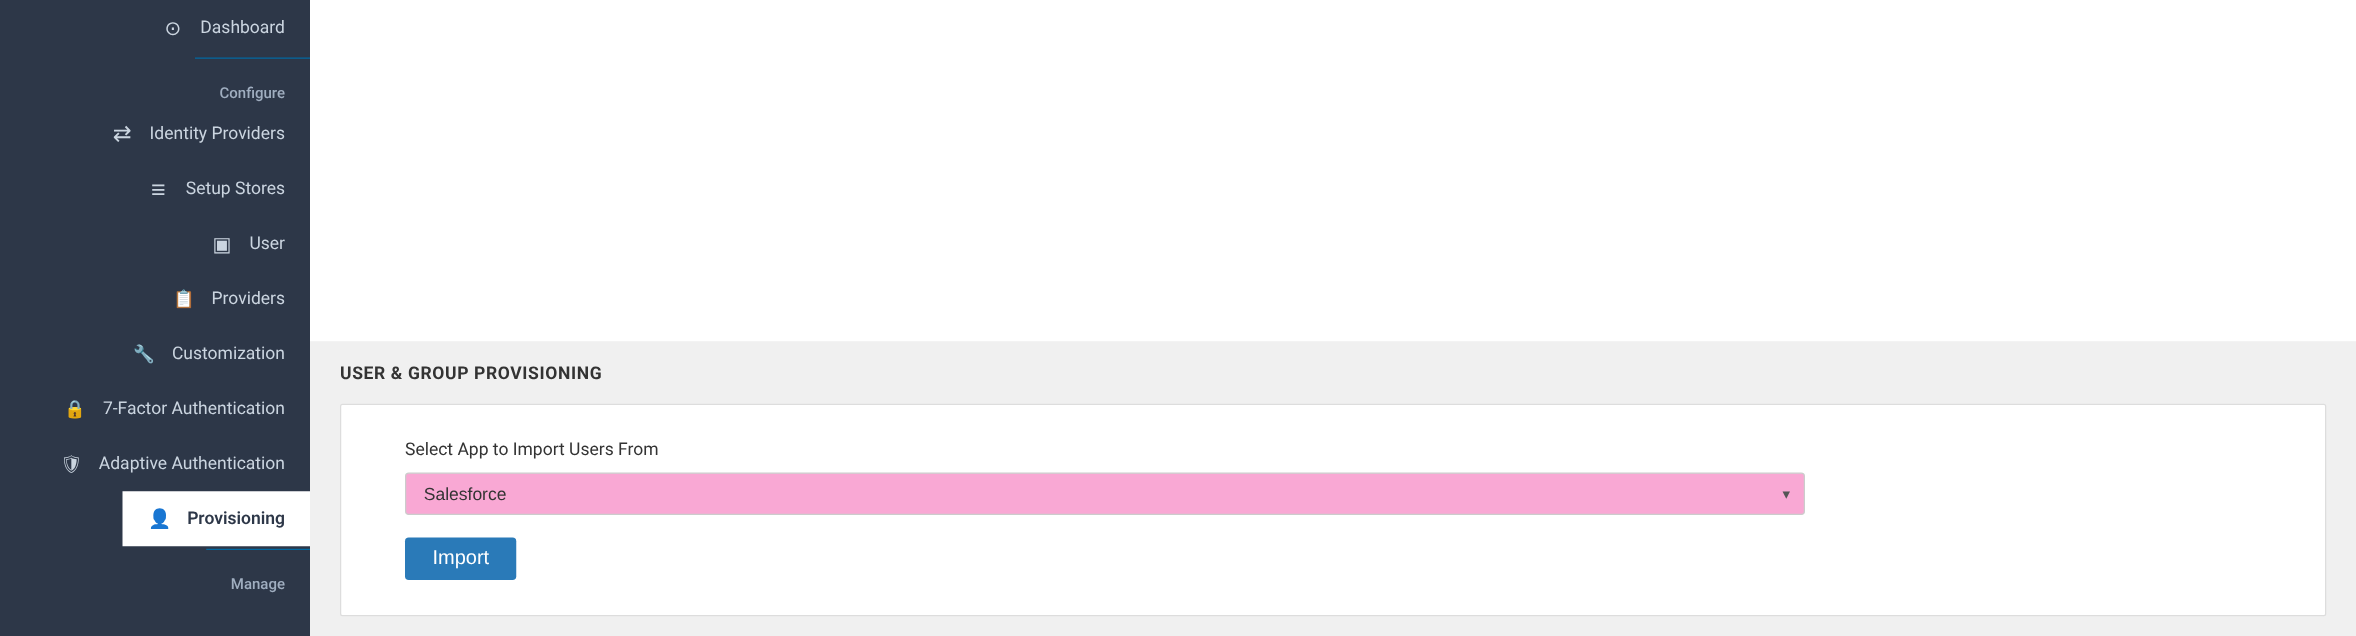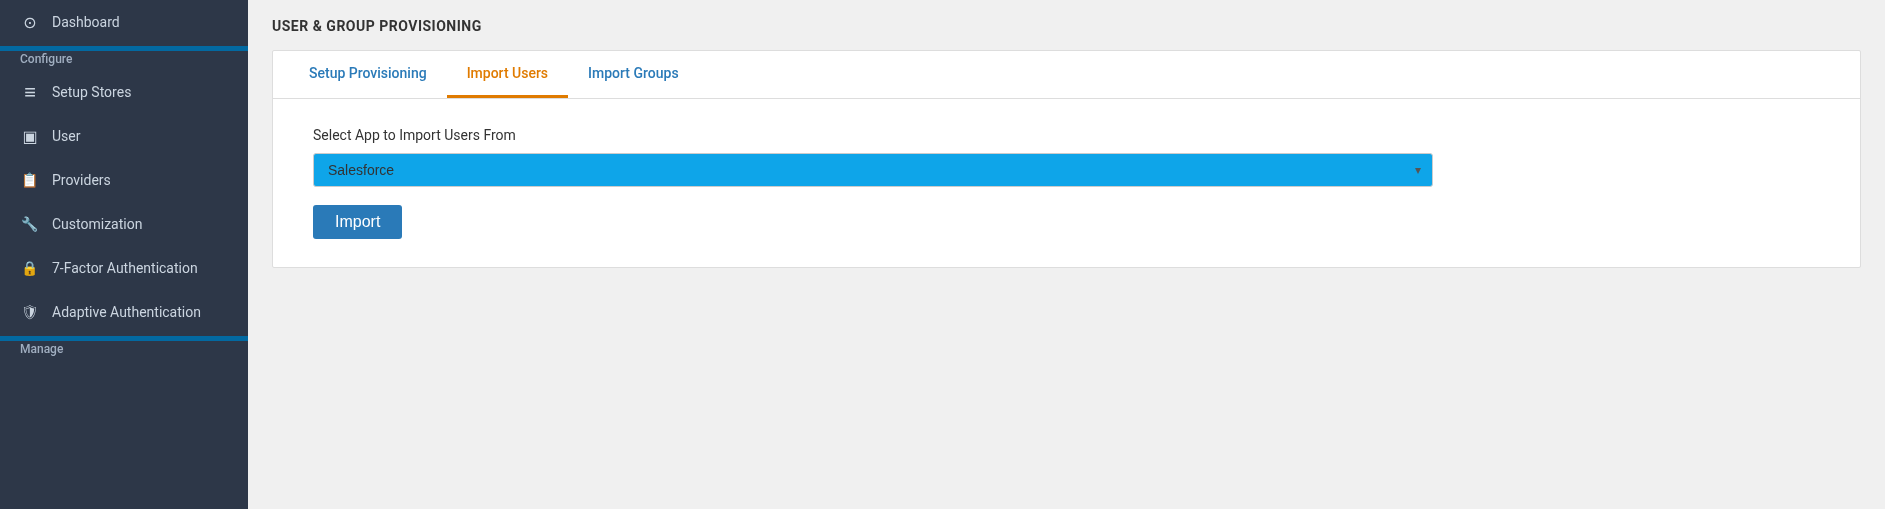--- a/index.html
+++ b/index.html
@@ -1,15 +1,15 @@
 <!DOCTYPE html>
 <html><head>
   <meta charset="utf-8">
   <style>
-    * { margin: 0; padding: 0; box-sizing: border-box; }
+    * { margin: 0; padding: 0; box-sizing: border-box; align-items: flex-end; }
     body { font-family: -apple-system, BlinkMacSystemFont, 'Segoe UI', Roboto, Arial, sans-serif; display: flex; height: 509px; overflow: hidden; }
 
     
     .sidebar {
       width: 248px;
       min-width: 248px;
       background: #2d3748;
       color: #fff;
       display: flex;
       flex-direction: column;
@@ -32,26 +32,26 @@
     .sidebar-item .icon {
       width: 20px;
       height: 20px;
       display: flex;
       align-items: center;
       justify-content: center;
       font-size: 16px;
       flex-shrink: 0;
     }
     .sidebar-section-label {
-      padding: 1px 20px 4px;
+      padding: 20px 20px 4px;
       font-size: 12px;
       color: #a0aec0;
       text-transform: none;
       font-weight: 500;
-      border-top: 5px solid #0369a1;
+      border-top: 1px solid #0369a1;
       margin-top: 2px;
     }
     .sidebar-section-label:first-child { border-top: none; }
 
     
     .main {
       flex: 1;
       background: #f0f0f0;
       overflow: auto;
     }
@@ -82,41 +82,42 @@
       font-weight: 500;
       color: #2a7ab8;
     }
     .tab.active {
       color: #e07b00;
       border-bottom: 3px solid #e07b00;
     }
 
     .card-body {
       padding: 28px 40px;
+      margin-left: 11px;
     }
     .field-label {
       font-size: 14px;
       color: #333;
       margin-bottom: 10px;
       font-weight: 400;
     }
     .select-wrap {
       position: relative;
       width: 100%;
       max-width: 1120px;
     }
     .app-select {
       width: 100%;
       padding: 8px 14px;
       border: 1px solid #ccc;
       border-radius: 3px;
       font-size: 14px;
       color: #333;
       appearance: none;
-      background: #0ea5e9;
+      background: #f9a8d4;
       cursor: pointer;
     }
     .select-arrow {
       position: absolute;
       right: 12px;
       top: 50%;
       transform: translateY(-50%);
       pointer-events: none;
       color: #555;
       font-size: 12px;
@@ -151,20 +152,24 @@
   <div class="sidebar-item">
     <span class="icon icon-dashboard"></span>
     <span>Dashboard</span>
   </div>
 
   <div class="sidebar-section-label">
     <span>Configure</span>
   </div>
 
   <div class="sidebar-item">
+    <span class="icon icon-identity"></span>
+    <span>Identity Providers</span>
+  </div>
+  <div class="sidebar-item">
     <span class="icon icon-userstores"></span>
     <span>Setup Stores</span>
   </div>
   <div class="sidebar-item">
     <span class="icon icon-apps"></span>
     <span>User</span>
   </div>
   <div class="sidebar-item">
     <span class="icon icon-policies"></span>
     <span>Providers</span>
@@ -174,42 +179,35 @@
     <span>Customization</span>
   </div>
   <div class="sidebar-item">
     <span class="icon icon-2fa"></span>
     <span>7-Factor Authentication</span>
   </div>
   <div class="sidebar-item">
     <span class="icon icon-adaptive"></span>
     <span>Adaptive Authentication</span>
   </div>
+  <div class="sidebar-item active">
+    <span class="icon icon-provisioning"></span>
+    <span>Provisioning</span>
+  </div>
 
   <div class="sidebar-section-label">
     <span>Manage</span>
   </div>
 </nav>
 
 <main class="main">
   <div class="page-header">USER &amp; GROUP PROVISIONING</div>
 
   <div class="card">
 
-    <div class="tabs">
-      <div class="tab">
-        <span>Setup Provisioning</span>
-      </div>
-      <div class="tab active">
-        <span>Import Users</span>
-      </div>
-      <div class="tab">
-        <span>Import Groups</span>
-      </div>
-    </div>
 
     <div class="card-body">
       <div class="field-label">Select App to Import Users From</div>
       <div class="select-wrap">
         <select class="app-select">
           <option>Salesforce</option>
         </select>
         <span class="select-arrow">▾</span>
       </div>
       <button class="import-btn">Import</button>

